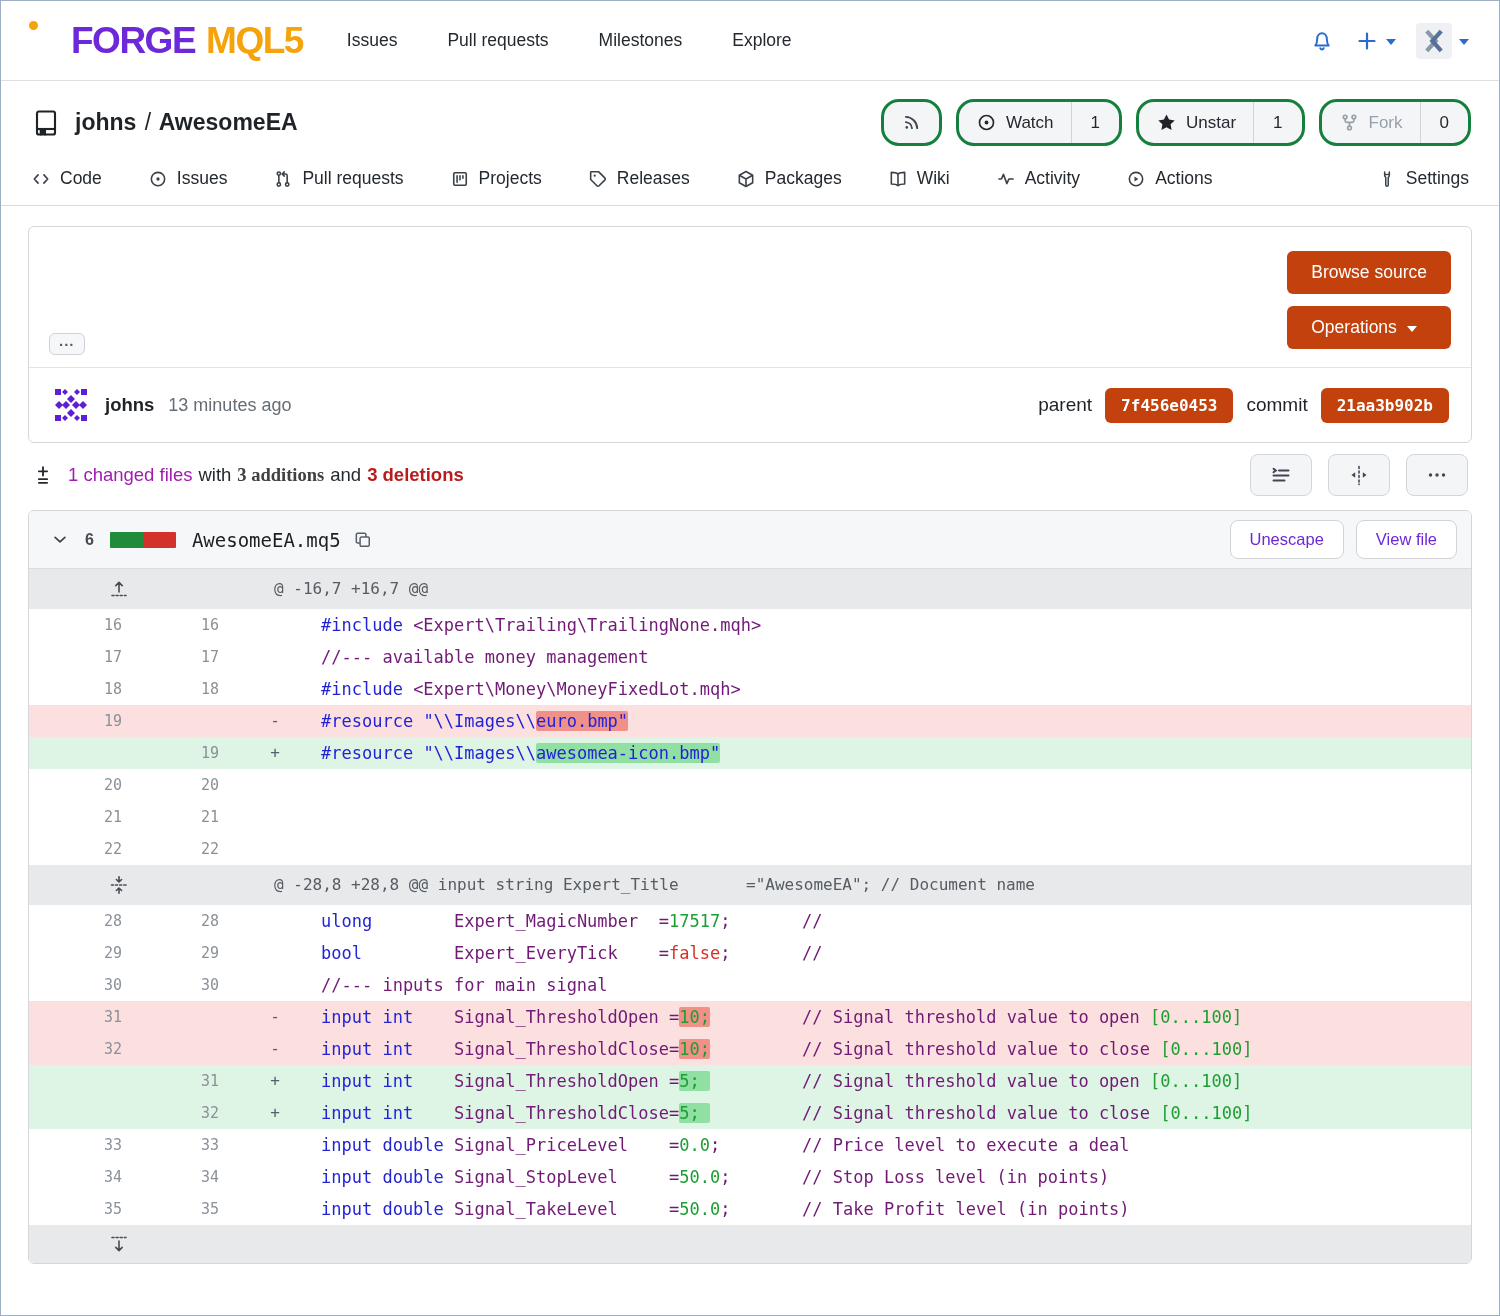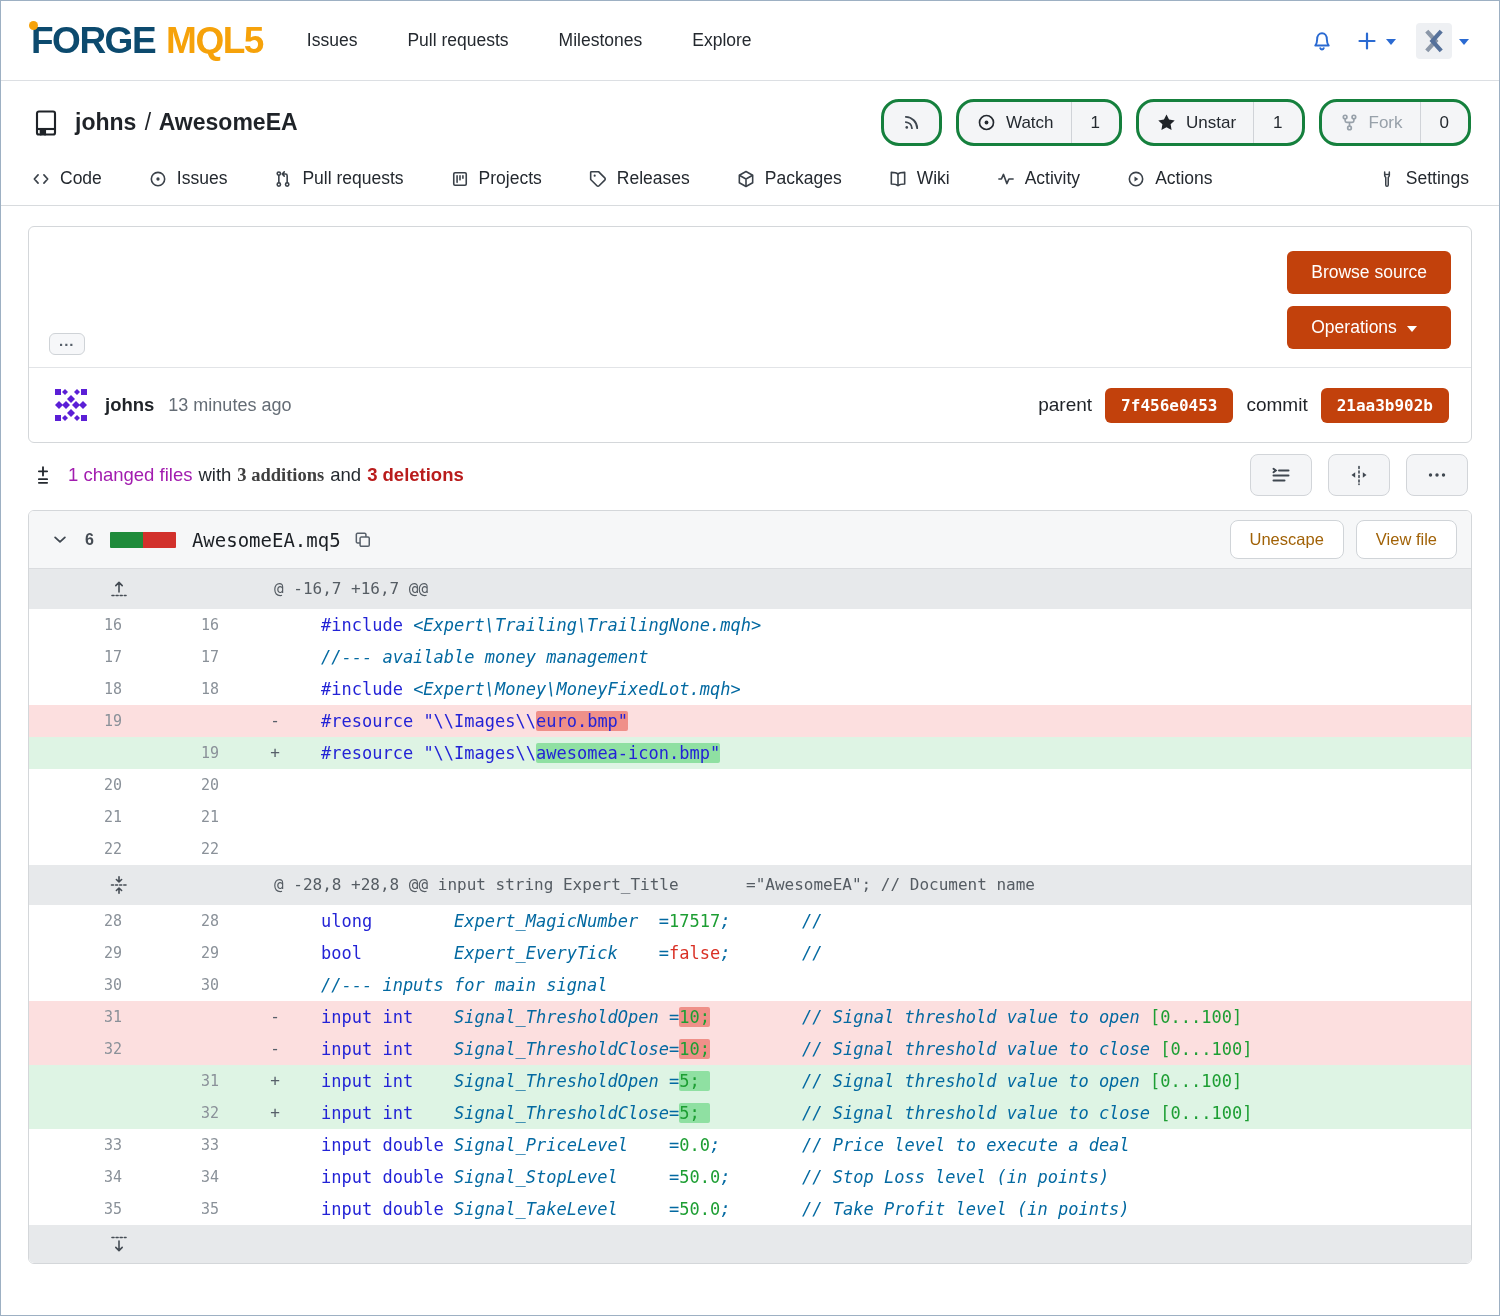--- a/index.html
+++ b/index.html
@@ -9,21 +9,21 @@
     font-family:"Liberation Sans", sans-serif;
     color:#1f2328; background:#fff;
     border:1px solid #9db0c3;
   }
   svg { display:block; }
 
   
   .navbar { height:80px; display:flex; align-items:center; padding:0 30px; border-bottom:1px solid #dcdfe3; }
   .logo { position:relative; display:flex; align-items:baseline; font-weight:800; font-size:37px; letter-spacing:-1.5px; cursor:pointer; }
   .logo::before { content:""; position:absolute; width:9px; height:9px; border-radius:50%; background:#f6a20a; top:1px; left:-2px; }
-  .logo-dark { color:#0c4a6e; }
+  .logo-dark { color:#6d28d9;margin-left:40px; }
   .logo-orange { color:#f6a20a; margin-left:11px; }
   .nav-links { display:flex; gap:50px; margin-left:44px; font-size:17.5px; color:#24292f; }
   .nav-link { cursor:pointer; }
   .nav-right { margin-left:auto; display:flex; align-items:center; gap:20px; color:#2a6ad2; }
   .caret { width:0; height:0; border:5px solid transparent; border-top:6px solid currentColor; border-bottom:none; margin-top:3px; }
   .avatar-box { width:36px; height:36px; background:#eef0f3; border-radius:4px; display:flex; align-items:center; justify-content:center; cursor:pointer; }
   .iconbtn { cursor:pointer; display:flex; align-items:center; gap:7px; }
 
   
   .repo-header { display:flex; align-items:center; padding:18px 28px 6px 30px; }
@@ -68,41 +68,41 @@
   .diff-box { border:1px solid #d4d7da; border-radius:6px; overflow:hidden; }
   .diff-header { height:58px; background:#f6f7f8; border-bottom:1px solid #dadcdf; display:flex; align-items:center; padding:0 14px 0 22px; }
   .fold-chevron { cursor:pointer; color:#3f4750; margin-right:16px; }
   .lines-changed { font-weight:700; font-size:16px; color:#454c54; }
   .diffstat-bar { display:flex; width:66px; height:16px; margin:0 16px; border-radius:1px; overflow:hidden; }
   .seg-add { background:#1f8b3b; flex:1; }
   .seg-del { background:#d2312c; flex:1; }
   .filename { font-family:"DejaVu Sans Mono", monospace; font-size:19px; color:#1b1f24; }
   .copy-btn { margin-left:12px; cursor:pointer; color:#57606a; }
   .diff-header-btns { margin-left:auto; display:flex; gap:12px; }
-  .white-btn { background:#fff; border:1px solid #d0d4d8; border-radius:8px; padding:9px 19px; font-size:16.5px; color:#a16207; font-family:inherit; cursor:pointer; }
+  .white-btn { background:#fff; border:1px solid #d0d4d8; border-radius:8px; padding:9px 19px; font-size:16.5px; color:#6d28d9; font-family:inherit; cursor:pointer; }
 
   
   .diff-rows { background:#fff; }
   .code-row { display:flex; height:32px; line-height:32px; font-family:"DejaVu Sans Mono", monospace; font-size:17px; white-space:pre;gap:20px; }
   .ln { font-size:15px; color:#8a9199; text-align:right; cursor:pointer; }
   .ln-old { flex:0 0 105px; padding-right:12px; }
   .ln-new { flex:0 0 75px; padding-right:10px; }
   .mk { flex:0 0 52px; text-align:center; font-size:16px; color:#57606a; }
   .code { flex:1; overflow:hidden; }
   .row-del { background:#fcdfdf; }
   .row-add { background:#def4e4; }
   .row-hunk { background:#e7e9eb; height:40px; line-height:40px; }
   .row-expandrow { background:#e7e9eb; height:38px; line-height:38px; }
   .hunk-exp { flex:0 0 180px; display:flex; align-items:center; justify-content:center; cursor:pointer; }
   .hunk-text { flex:1; font-size:16px; color:#555c63; padding-left:45px; overflow:hidden; }
   .c-kw { color:#2323d6; }
   .c-str { color:#2323d6; }
   .c-num { color:#1d9e33; }
   .c-lit { color:#d93025; }
-  .c-pl { color:#0369a1;font-style:italic; }
+  .c-pl { color:#701a75; }
   .row-del .c-hl { background:#ef9089; border-radius:2px; }
   .row-add .c-hl { background:#8fe0a2; border-radius:2px; }
 </style>
 </head>
 <body>
 
 <header class="navbar">
   <div class="logo">
     <span class="logo-dark">FORGE</span>
     <span class="logo-orange">MQL5</span>

